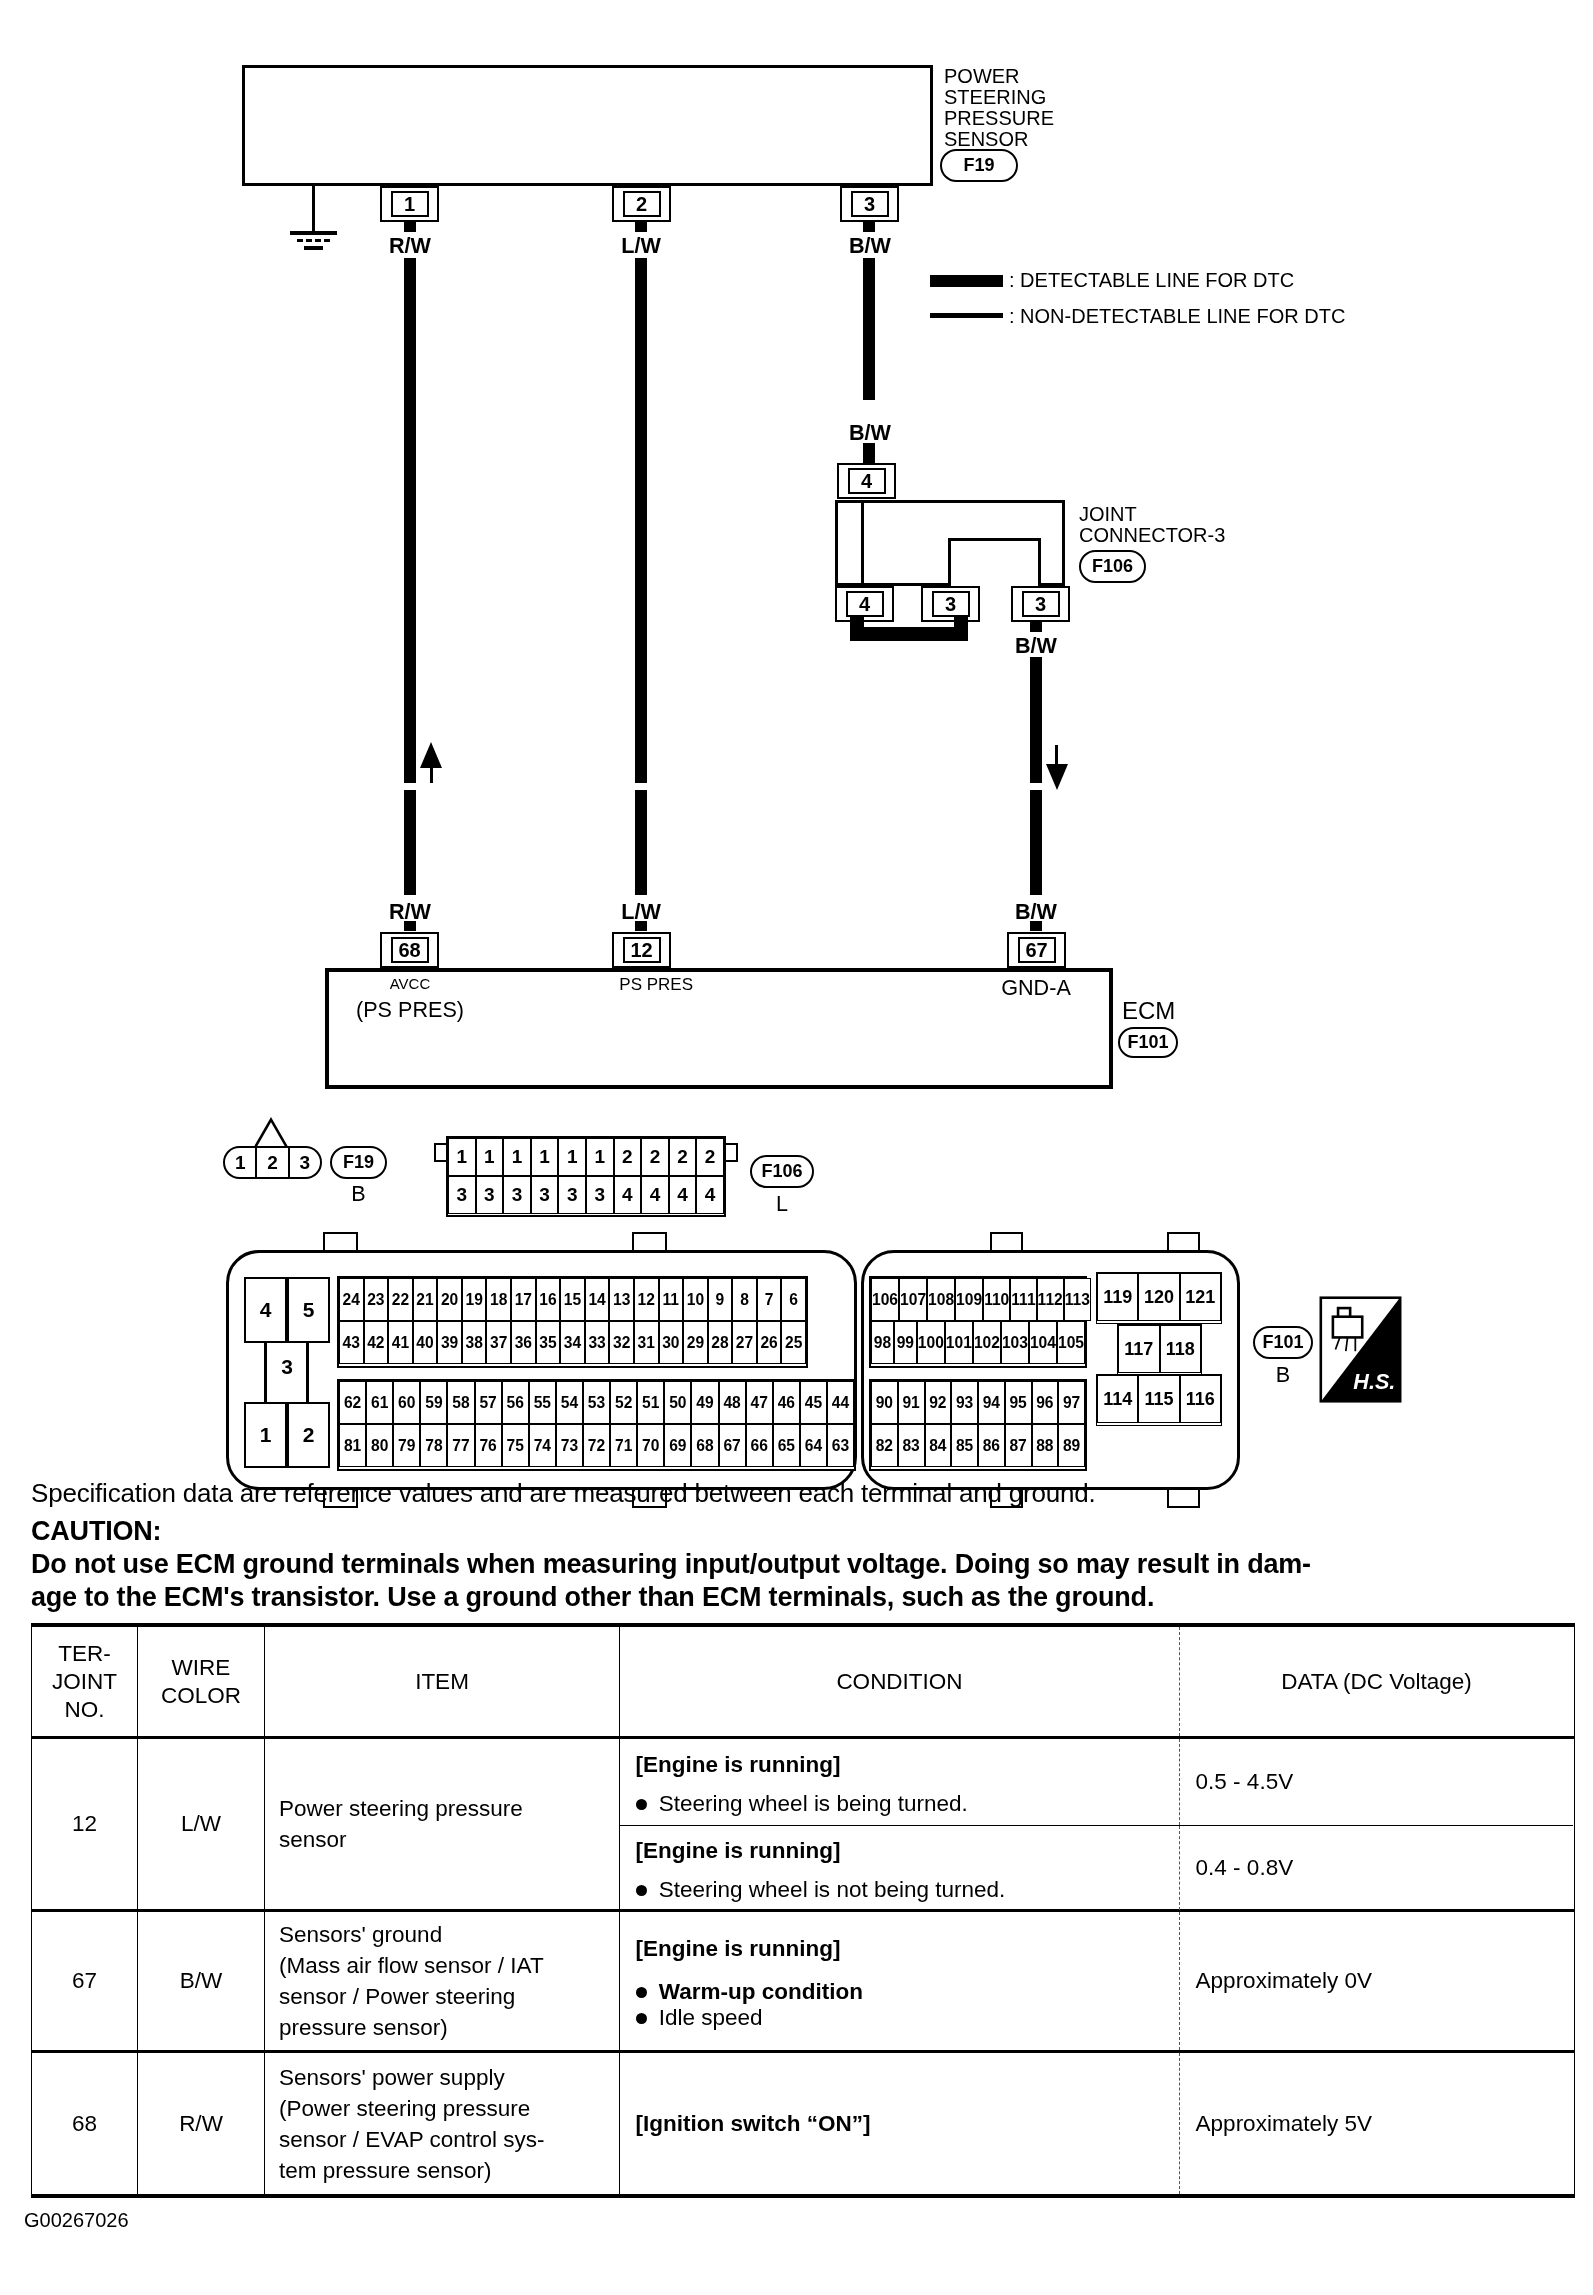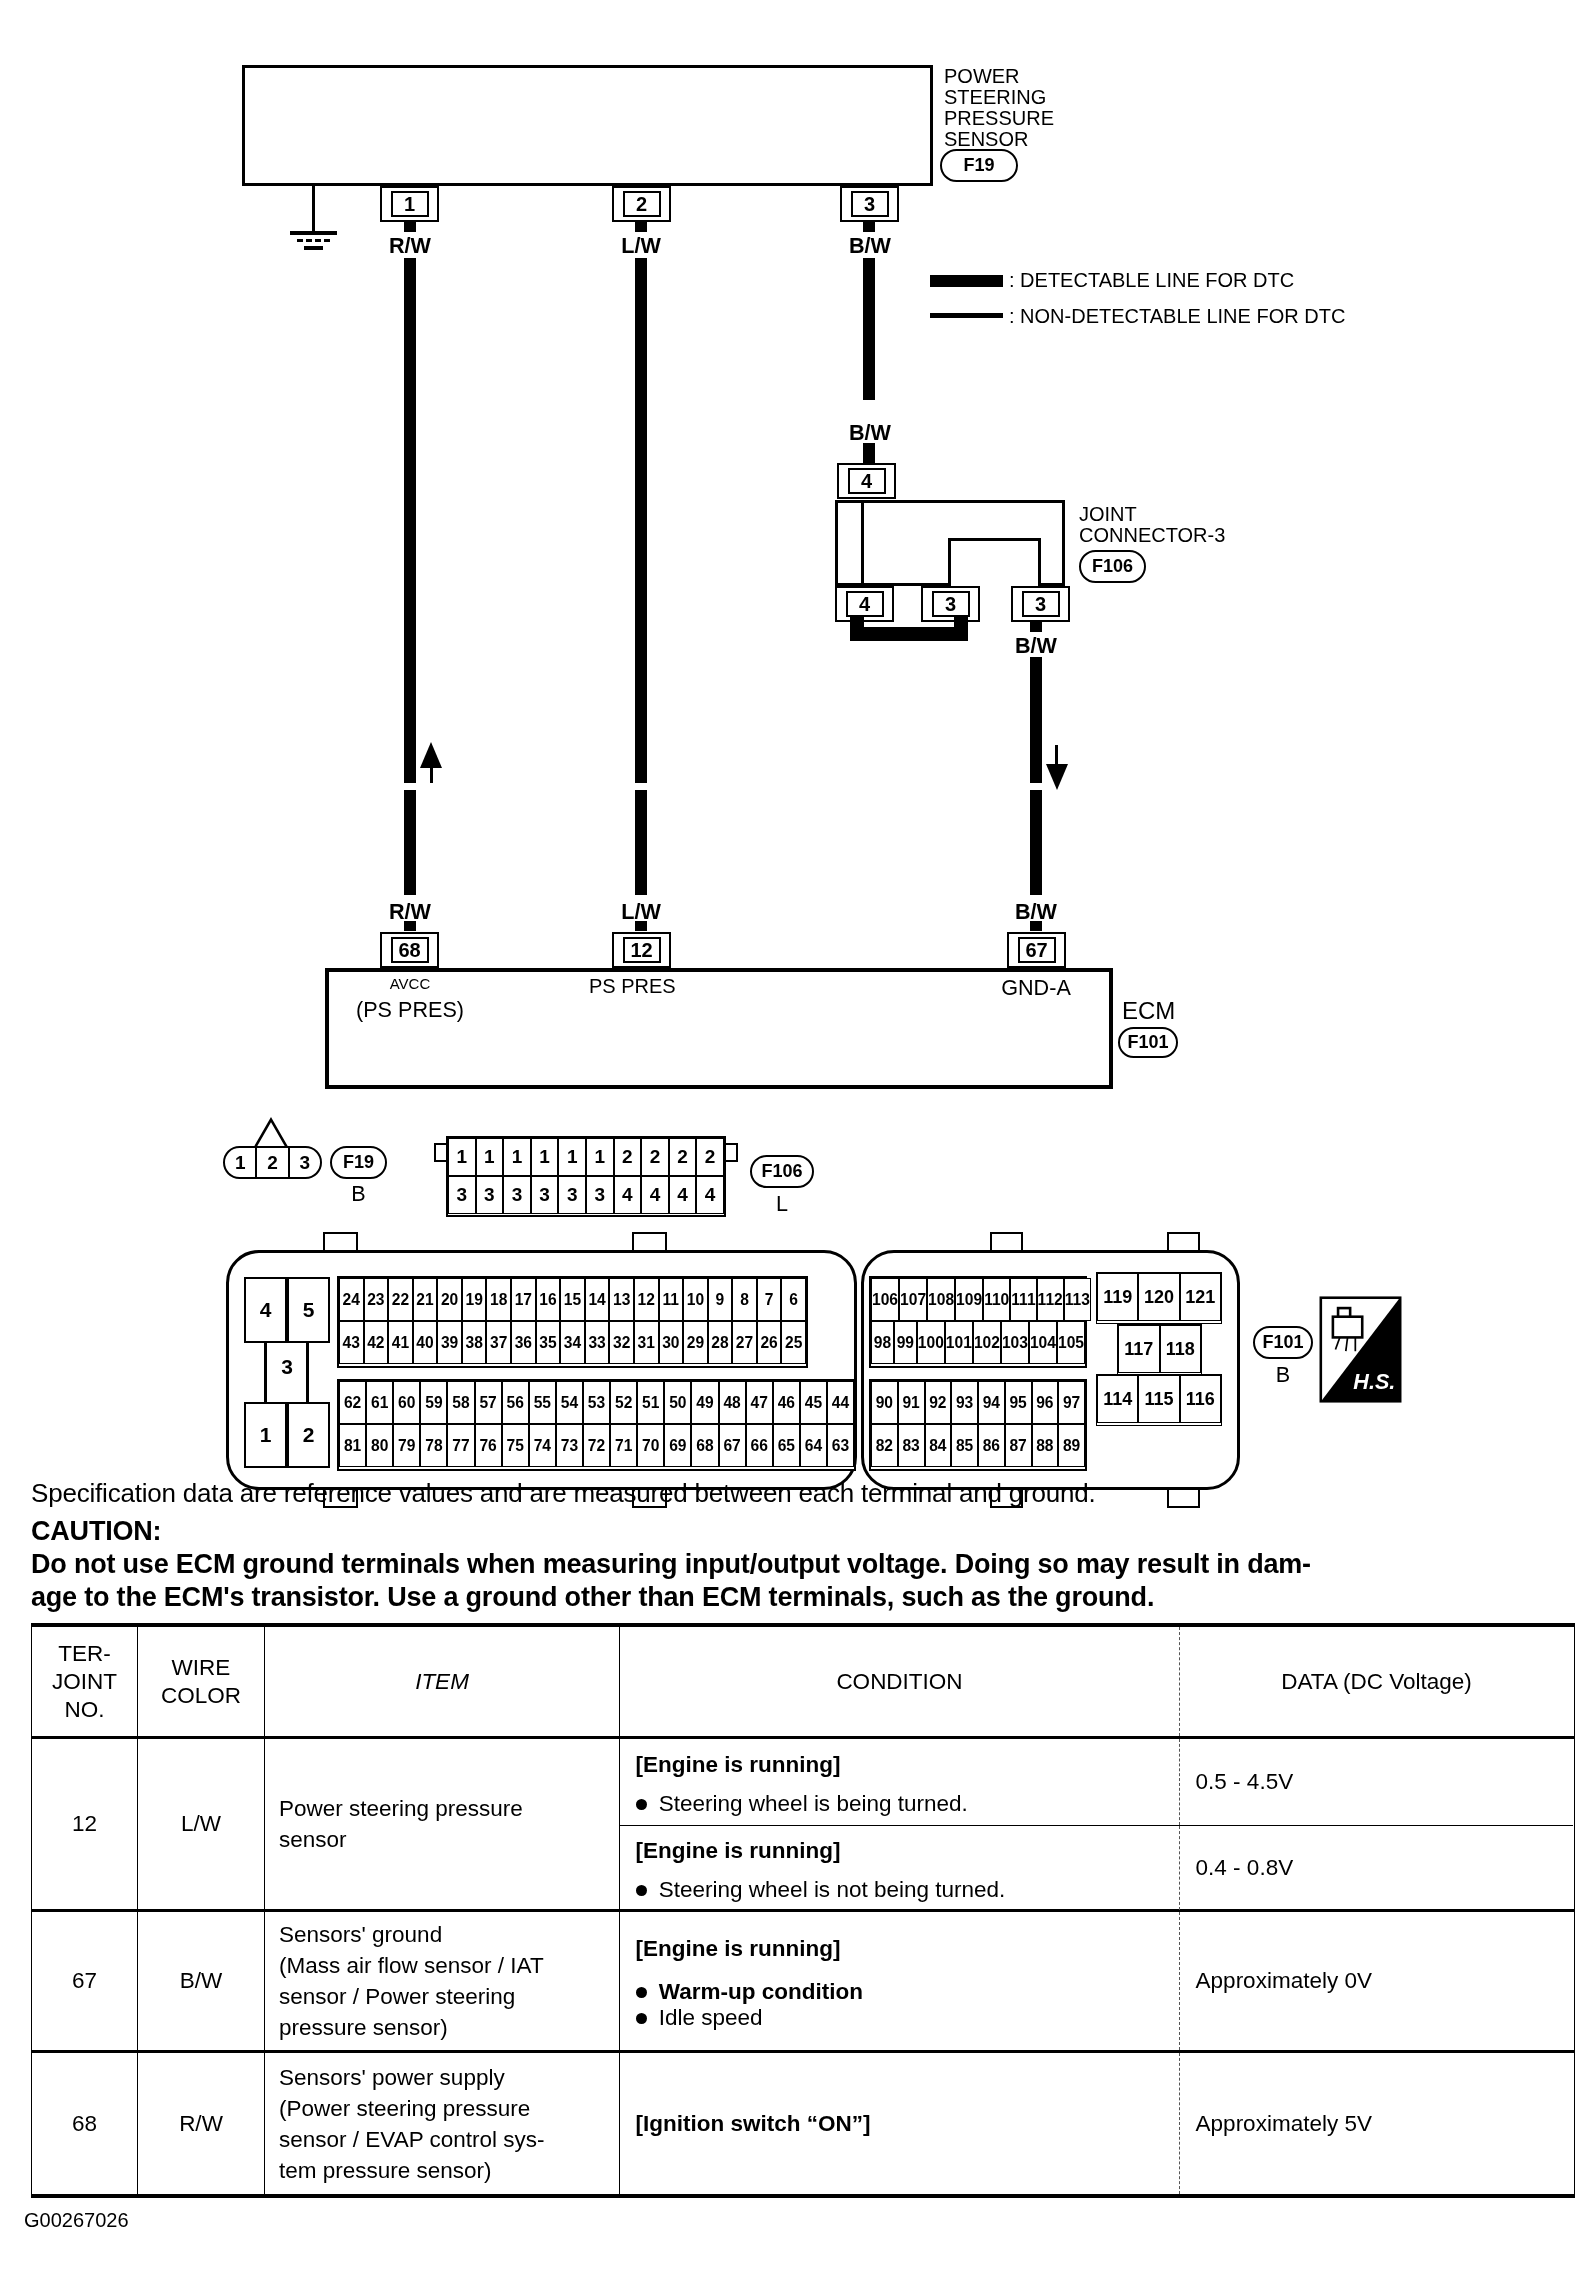--- a/index.html
+++ b/index.html
@@ -169,21 +169,21 @@
   <div class="term" style="left:612px;top:932px;">
     <div class="tn">12</div>
   </div>
   <div class="term" style="left:1007px;top:932px;">
     <div class="tn">67</div>
   </div>
 
   <div class="box" style="left:325px;top:968px;width:788px;height:121px;border-width:4.3px;"></div>
   <div class="abs" style="left:358px;top:975px;width:104px;text-align:center;font-size:15px;">AVCC</div>
   <div class="abs" style="left:346px;top:997px;width:128px;text-align:center;font-size:21.6px;">(PS PRES)</div>
-  <div class="abs" style="left:589px;top:975px;width:104px;text-align:left;font-size:20px;">PS PRES</div>
+  <div class="abs" style="left:589px;top:975px;width:104px;text-align:right;font-size:17px;">PS PRES</div>
   <div class="abs" style="left:984px;top:975px;width:104px;text-align:center;font-size:21.6px;">GND-A</div>
   <div class="abs" style="left:1122px;top:997px;font-size:24px;">ECM</div>
   <div class="oval" style="left:1118px;top:1027px;width:60px;height:31px;">
     <span>F101</span>
   </div>
 
   <svg class="abs" style="left:252px;top:1117px;" width="38" height="33" viewBox="0 0 44 38">
     <polygon points="22,3 41,36 3,36" fill="#fff" stroke="#000" stroke-width="3"></polygon>
   </svg>
   <div class="pill" style="left:223px;top:1146px;width:99px;height:33px;">
@@ -437,21 +437,21 @@
             <div>JOINT</div>
             <div>NO.</div>
           </div>
       </div>
       <div class="tc c2">
         <div>
             <div>WIRE</div>
             <div>COLOR</div>
           </div>
       </div>
-      <div class="tc c3" style="justify-content:center;padding:0;font-style:italic;">ITEM</div>
+      <div class="tc c3" style="justify-content:center;padding:0;">ITEM</div>
       <div class="tc c4" style="align-items:center;padding:0;">CONDITION</div>
       <div class="tc c5" style="justify-content:center;padding:0;">DATA (DC Voltage)</div>
     </div>
 
     <div class="trow hline4" style="height:173px;">
       <div class="tc c1">12</div>
       <div class="tc c2">L/W</div>
       <div class="tc c3">
         <div>
             <div>Power steering pressure</div>

